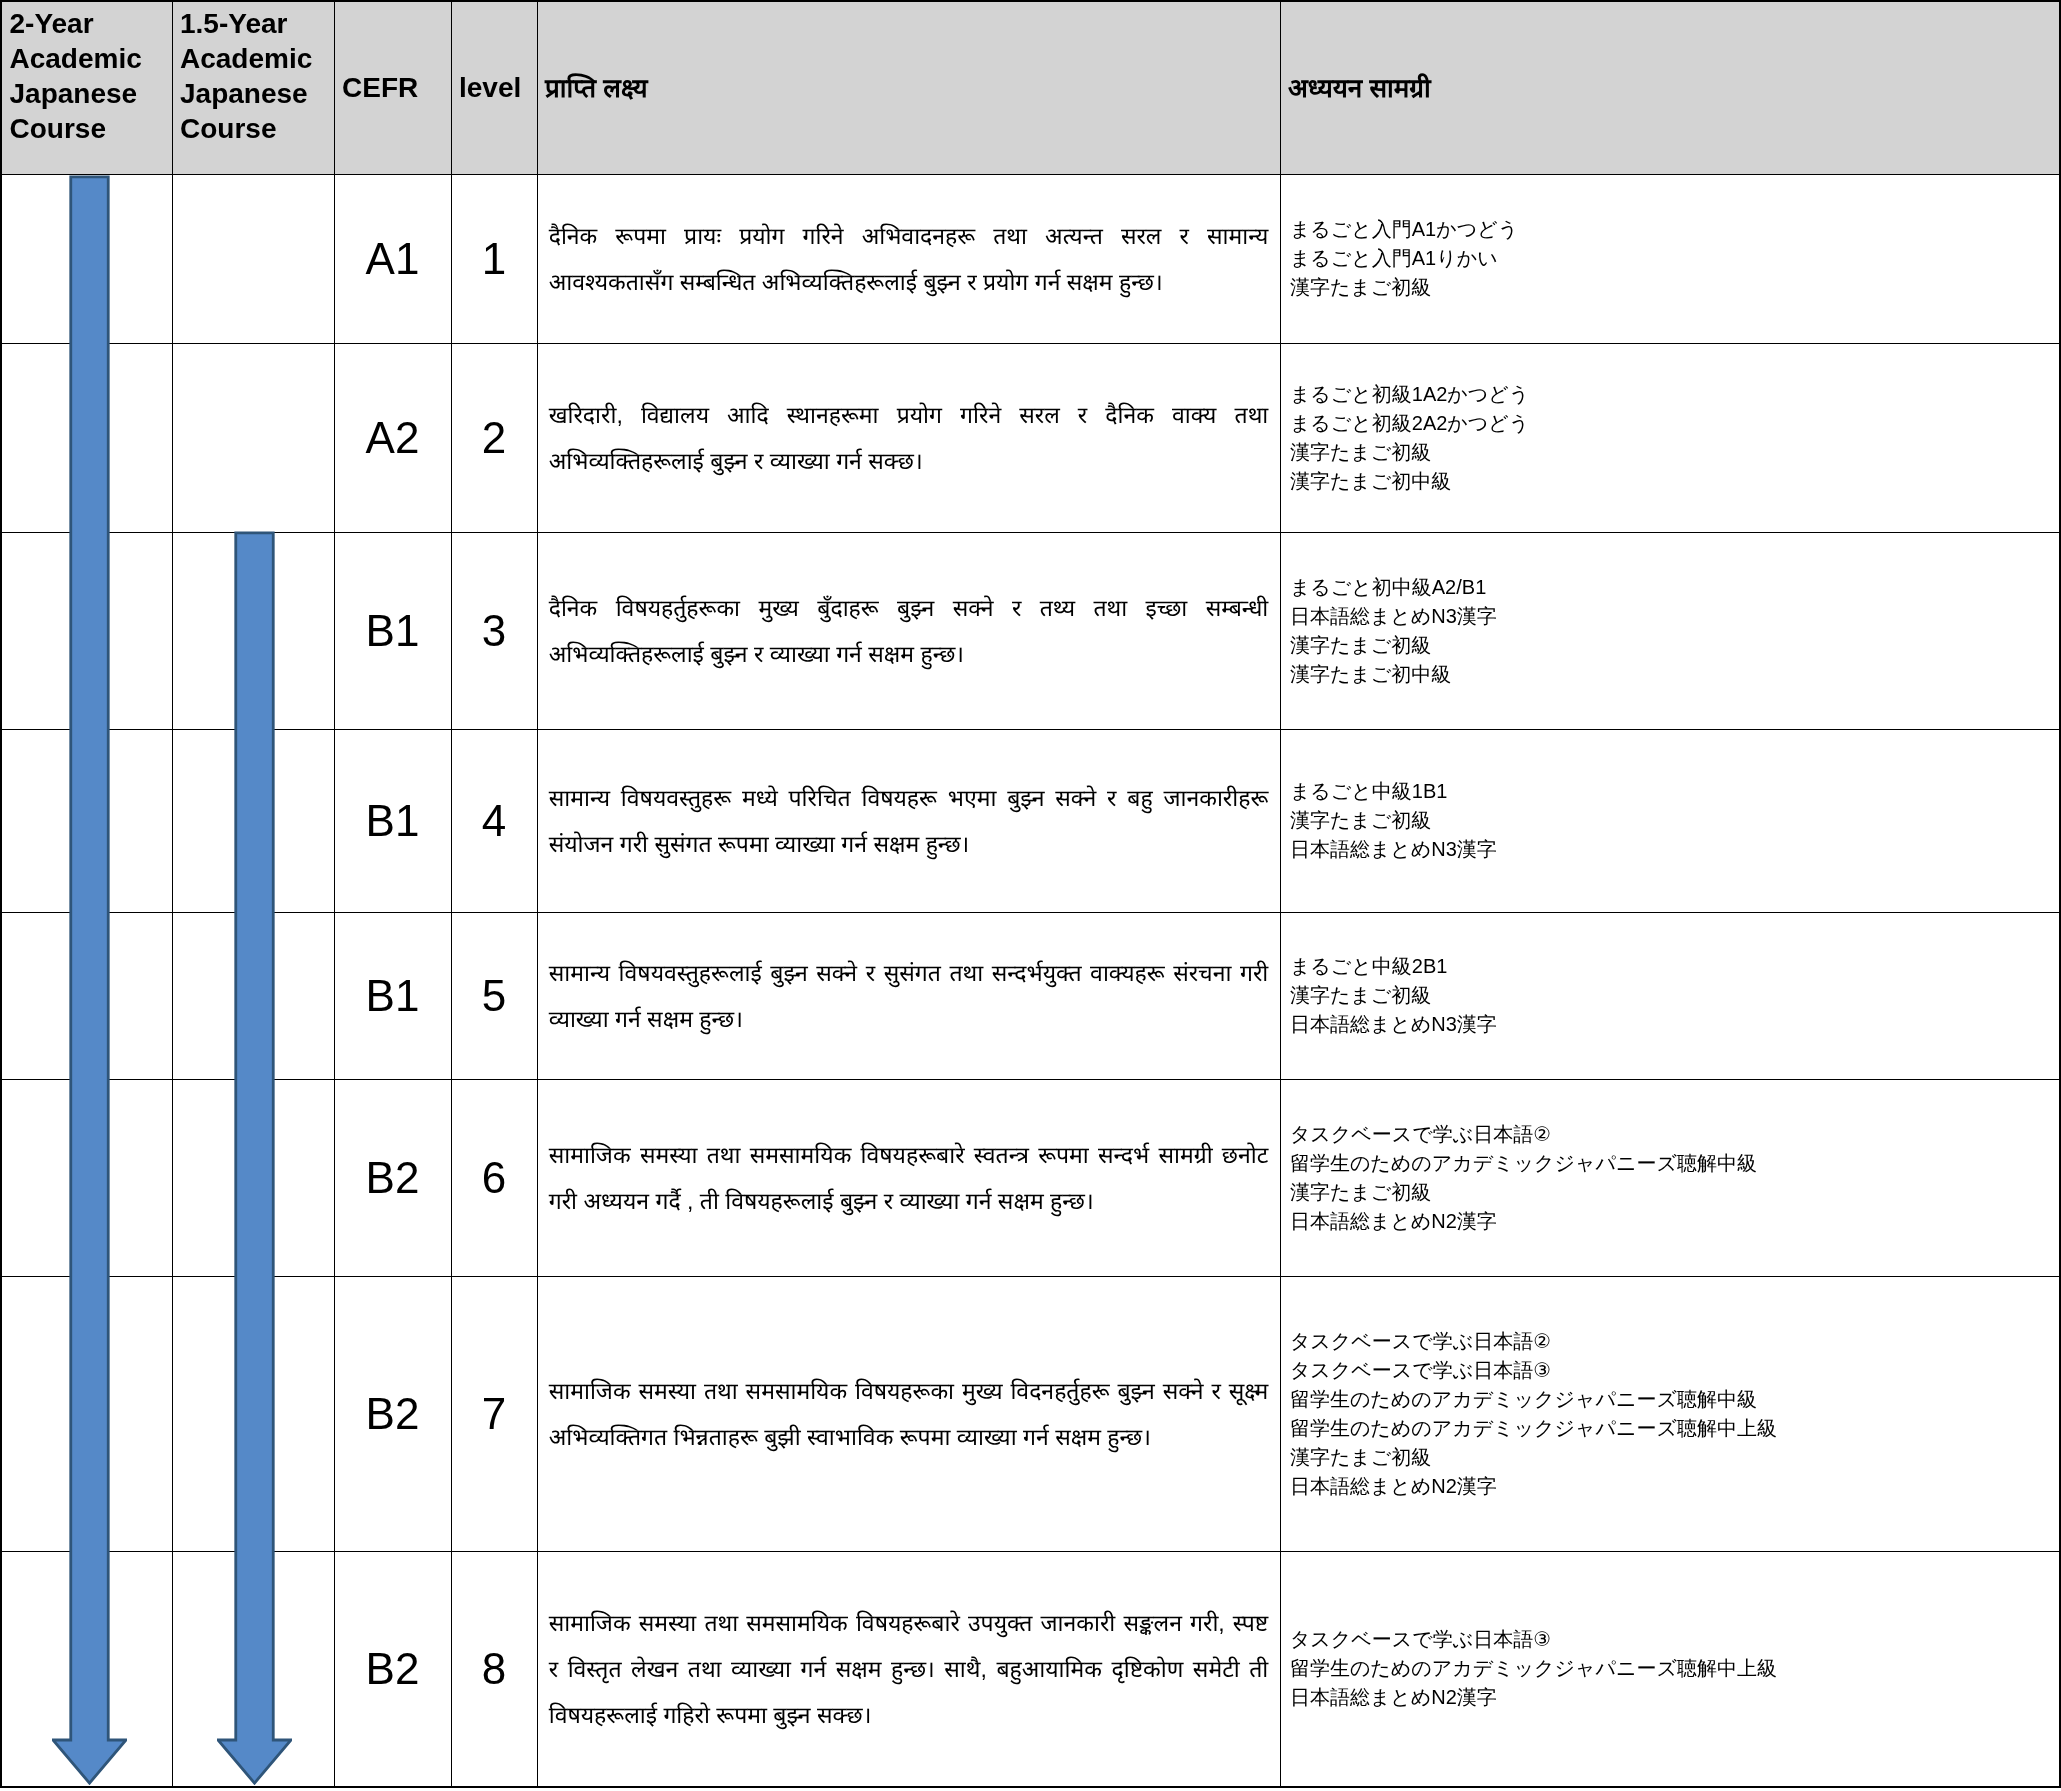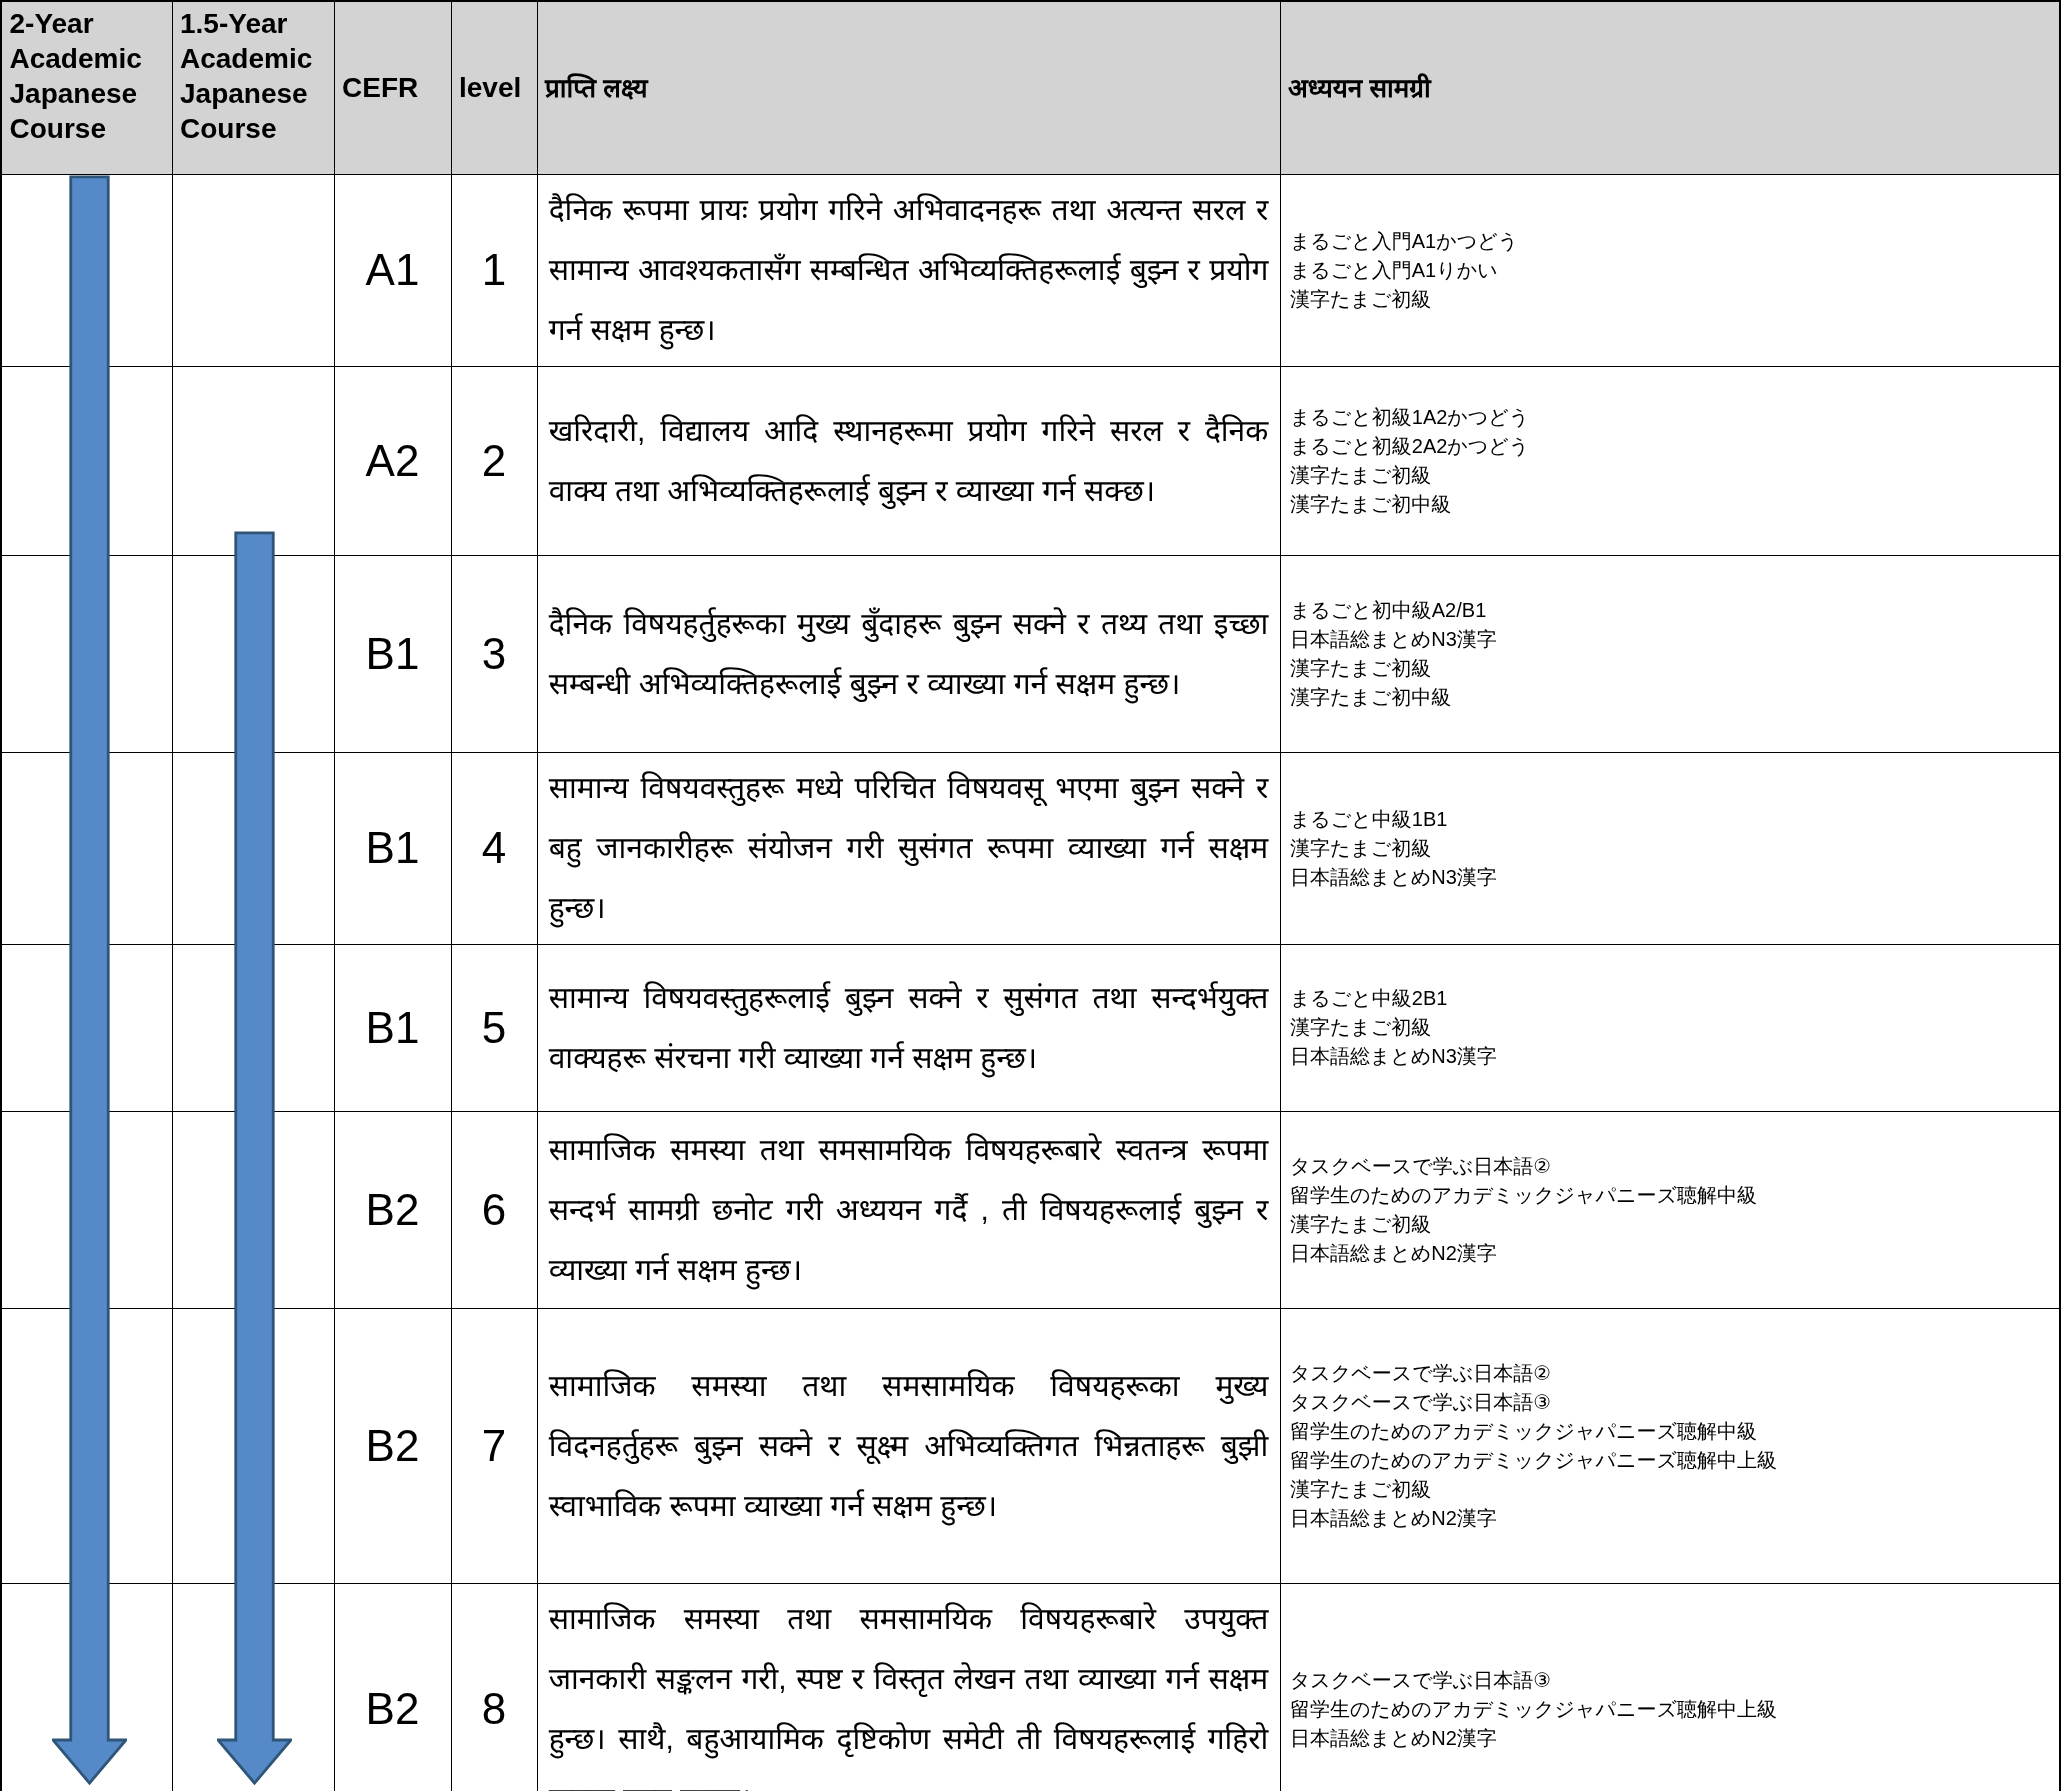--- a/index.html
+++ b/index.html
@@ -36,21 +36,21 @@
     line-height: 1.25;
   }
   .course-table th.top-align { vertical-align: top; }
   .course-table th.np-header { font-size: 26px; }
   td.cefr-col, td.level-col {
     text-align: center;
     vertical-align: middle;
     font-size: 44px;
   }
   td.goal-col {
-    font-size: 30px;
+    font-size: 23px;
     line-height: 2.0;
     text-align: justify;
     vertical-align: middle;
     padding: 5.6px 11.2px;
   }
   td.materials-col {
     font-size: 20px;
     line-height: 1.45;
     vertical-align: middle;
     padding: 5.6px 9.4px;
@@ -131,21 +131,21 @@
           <div class="material-line">日本語総まとめN3漢字</div>
           <div class="material-line">漢字たまご初級</div>
           <div class="material-line">漢字たまご初中級</div>
         </td>
   </tr>
       <tr class="row-4">
     <td class="arrow-col"></td>
     <td class="arrow-col"></td>
     <td class="cefr-col">B1</td>
     <td class="level-col">4</td>
-    <td class="goal-col">सामान्य विषयवस्तुहरू मध्ये परिचित विषयवसू भएमा बुझ्न सक्ने र बहु जानकारीहरू संयोजन गरी सुसंगत रूपमा व्याख्या गर्न सक्षम हुन्छ।</td>
+    <td class="goal-col">सामान्य विषयवस्तुहरू मध्ये परिचित विषयहरू भएमा बुझ्न सक्ने र बहु जानकारीहरू संयोजन गरी सुसंगत रूपमा व्याख्या गर्न सक्षम हुन्छ।</td>
     <td class="materials-col">
           <div class="material-line">まるごと中級1B1</div>
           <div class="material-line">漢字たまご初級</div>
           <div class="material-line">日本語総まとめN3漢字</div>
         </td>
   </tr>
       <tr class="row-5">
     <td class="arrow-col"></td>
     <td class="arrow-col"></td>
     <td class="cefr-col">B1</td>

